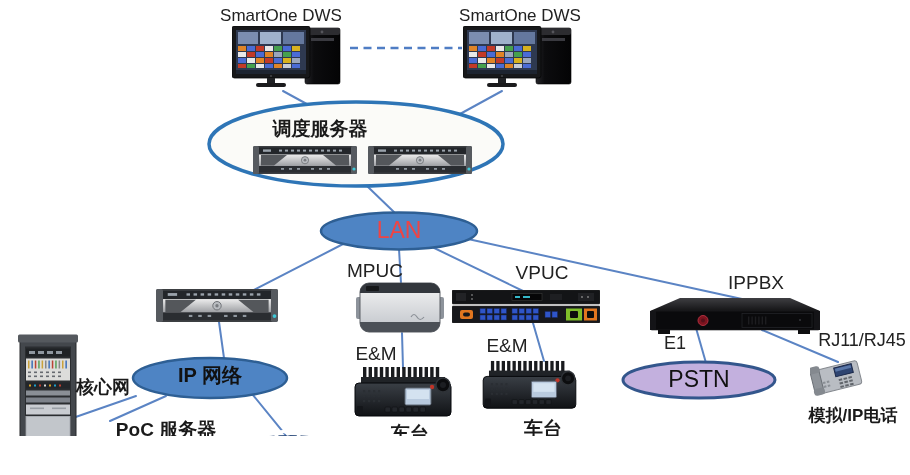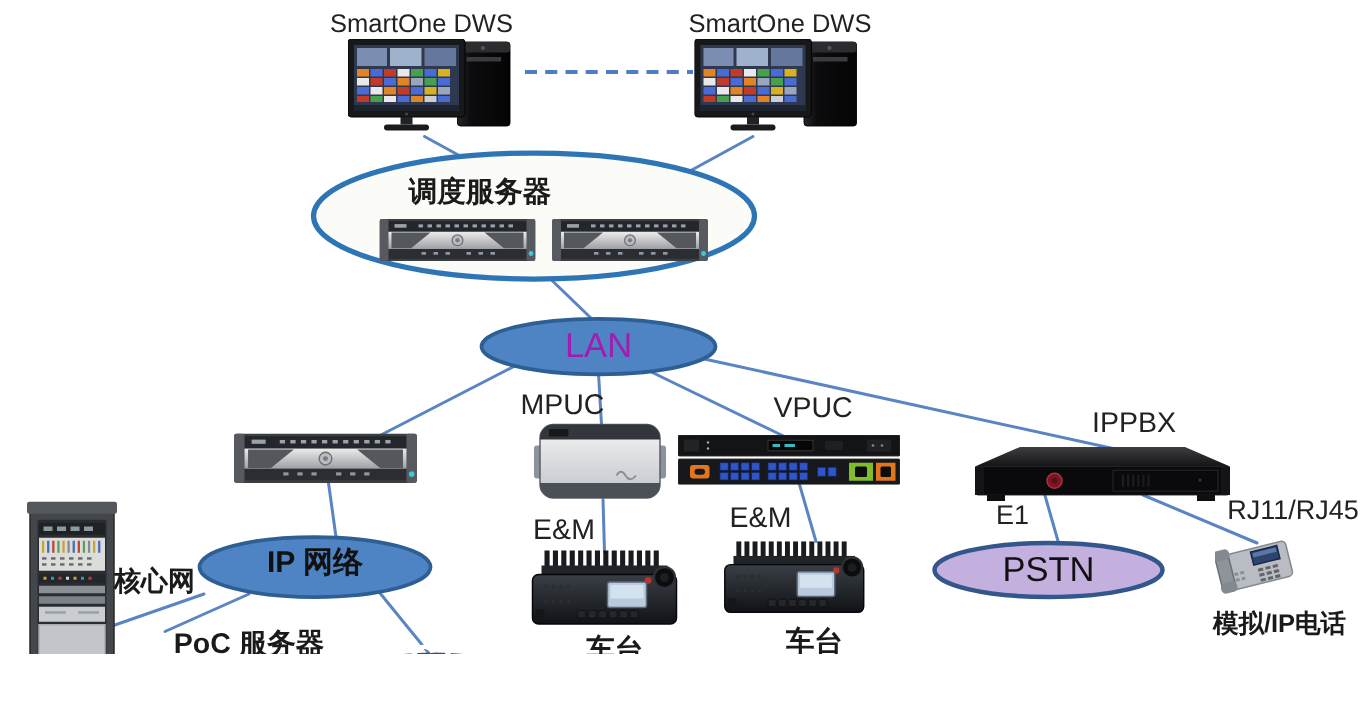--- a/index.html
+++ b/index.html
@@ -380,21 +380,21 @@
     <use href="#sym-vpuc" x="452" y="290" width="148" height="33"></use>
     <use href="#sym-ippbx" x="650" y="298" width="170" height="38"></use>
     <use href="#sym-radio" x="353" y="366" width="100" height="57"></use>
     <use href="#sym-radio" x="481" y="360" width="97" height="55"></use>
     <use href="#sym-phone" x="810" y="358" width="58" height="38"></use>
   </svg>
 
   <div class="lbl lat f17" style="left:281px;top:7px;">SmartOne DWS</div>
   <div class="lbl lat f17" style="left:520px;top:7px;">SmartOne DWS</div>
   <div class="lbl cjk f19" style="left:304px;top:119px;margin-left:16px;">调度服务器</div>
-  <div class="lbl lat f23" style="left:399px;top:218px;color:#a21caf;">LAN</div>
+  <div class="lbl lat f23" style="left:399px;top:218px;color:#ef4444;">LAN</div>
   <div class="lbl lat f19" style="left:375px;top:261px;">MPUC</div>
   <div class="lbl lat f19" style="left:542px;top:263px;">VPUC</div>
   <div class="lbl lat f19" style="left:756px;top:273px;">IPPBX</div>
   <div class="lbl cjk f18" style="left:103px;top:378px;">核心网</div>
   <div class="lbl cjk f21" style="left:210px;top:365px;color:#111;">IP 网络</div>
   <div class="lbl cjk f19" style="left:166px;top:420px;">PoC 服务器</div>
   <div class="lbl white f25" style="left:289px;top:426px;">CCTV</div>
   <div class="lbl lat f19" style="left:376px;top:344px;">E&amp;M</div>
   <div class="lbl lat f19" style="left:507px;top:336px;">E&amp;M</div>
   <div class="lbl cjk f19" style="left:410px;top:424px;">车台</div>

